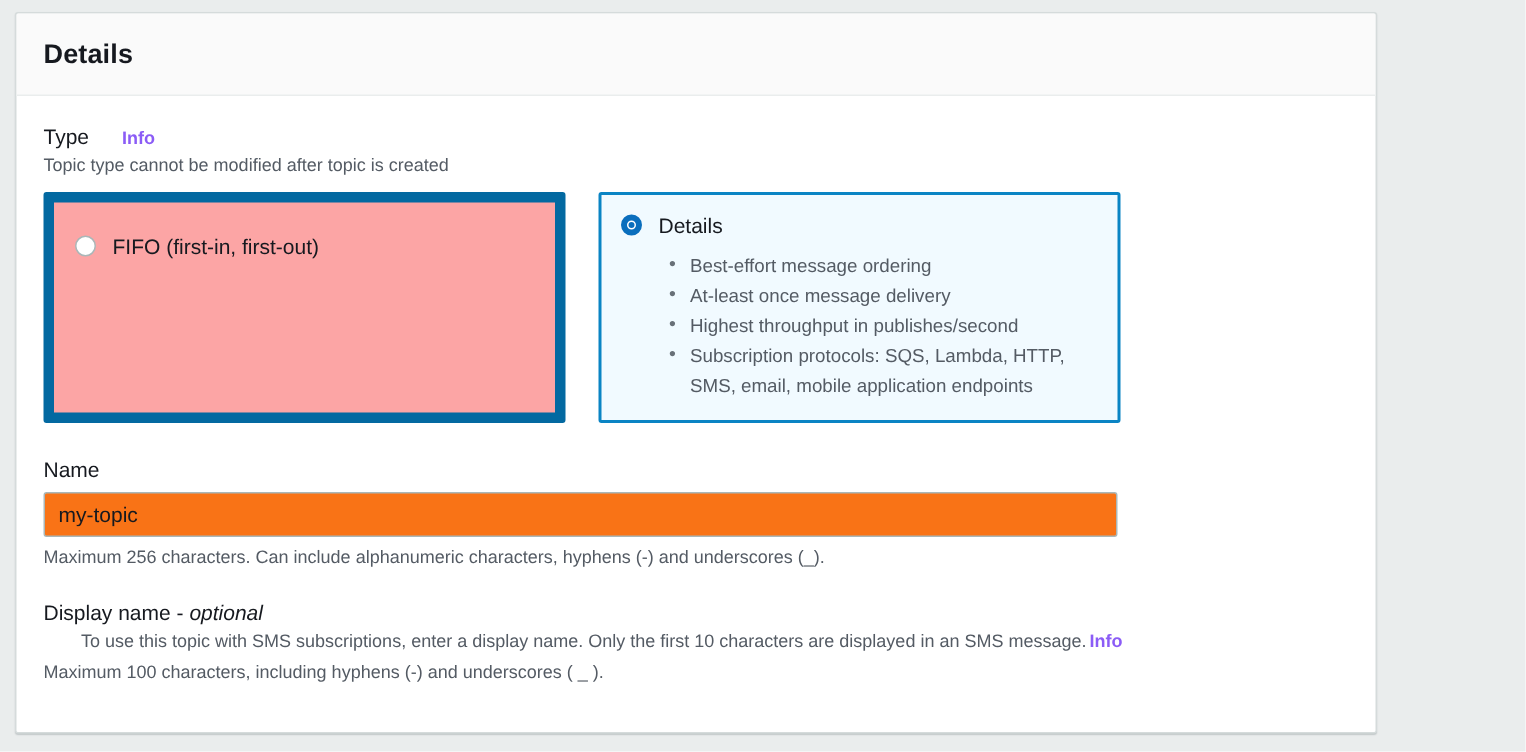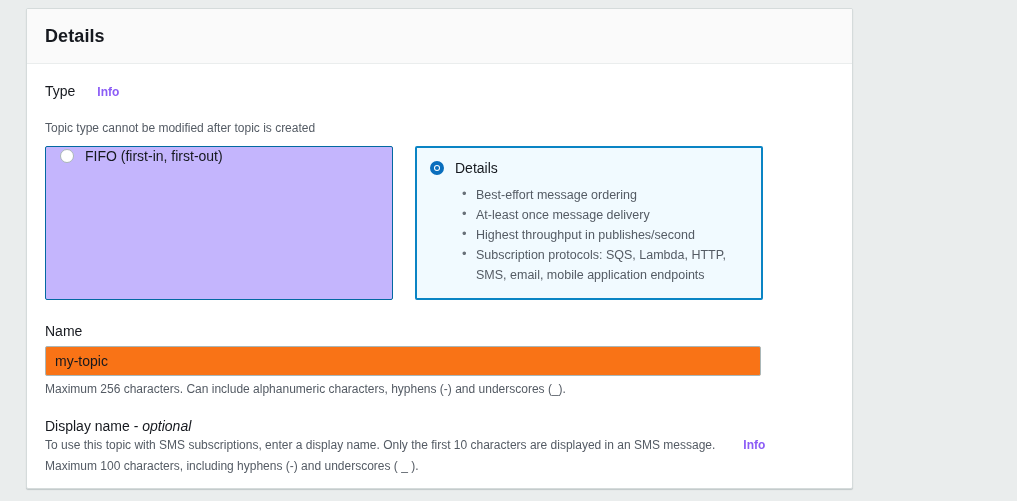--- a/index.html
+++ b/index.html
@@ -10,23 +10,23 @@
     width: 1017px;
     height: 501px;
     background: #eaeded;
     font-family: "Liberation Sans", sans-serif;
     -webkit-font-smoothing: antialiased;
     overflow: hidden;
   }
 
   .panel {
     position: absolute;
-    left: 26px;
+    left: 10px;
     top: 8px;
-    width: 827px;
+    width: 908px;
     height: 481px;
     background: #ffffff;
     border: 1px solid #d5dbdb;
     border-radius: 2px;
     box-shadow: 0 1px 1px 0 rgba(0, 28, 36, 0.18);
     box-sizing: border-box;
     overflow: hidden;
   }
 
   .panel-header {
@@ -69,49 +69,50 @@
     font-weight: bold;
     color: #8b5cf6;
     cursor: pointer;
     text-decoration: none;
     line-height: 16px;
   }
   .field-desc {
     font-size: 12px;
     color: #545b64;
     line-height: 16px;
-    margin-top: 20px;
+    margin-top: 2px;
   }
   .field-desc-row {
     display: flex;
     align-items: baseline;
-    gap: 28px;
+    gap: 2px;
     margin-top: 2px;
+    margin-left: 25px;
   }
   .constraint {
     font-size: 12px;
     color: #545b64;
     line-height: 16px;
     margin-top: 5px;
   }
 
   
   .tiles {
     display: flex;
     gap: 22px;
     margin-top: 10px;
   }
   .tile {
     width: 348px;
     min-height: 148px;
     box-sizing: border-box;
-    border: 1px solid #0369a1;
+    border: 7px solid #0369a1;
     border-radius: 2px;
-    background: #c4b5fd;
-    padding: 0 14px 14px 14px;
+    background: #fca5a5;
+    padding: 20px 14px 14px 14px;
     cursor: pointer;
     position: relative;
   }
   .tile.selected {
     border: 2px solid #0a84c4;
     background: #f1faff;
     padding: 11px 13px 13px 13px;
   }
   .tile-head {
     display: flex;

